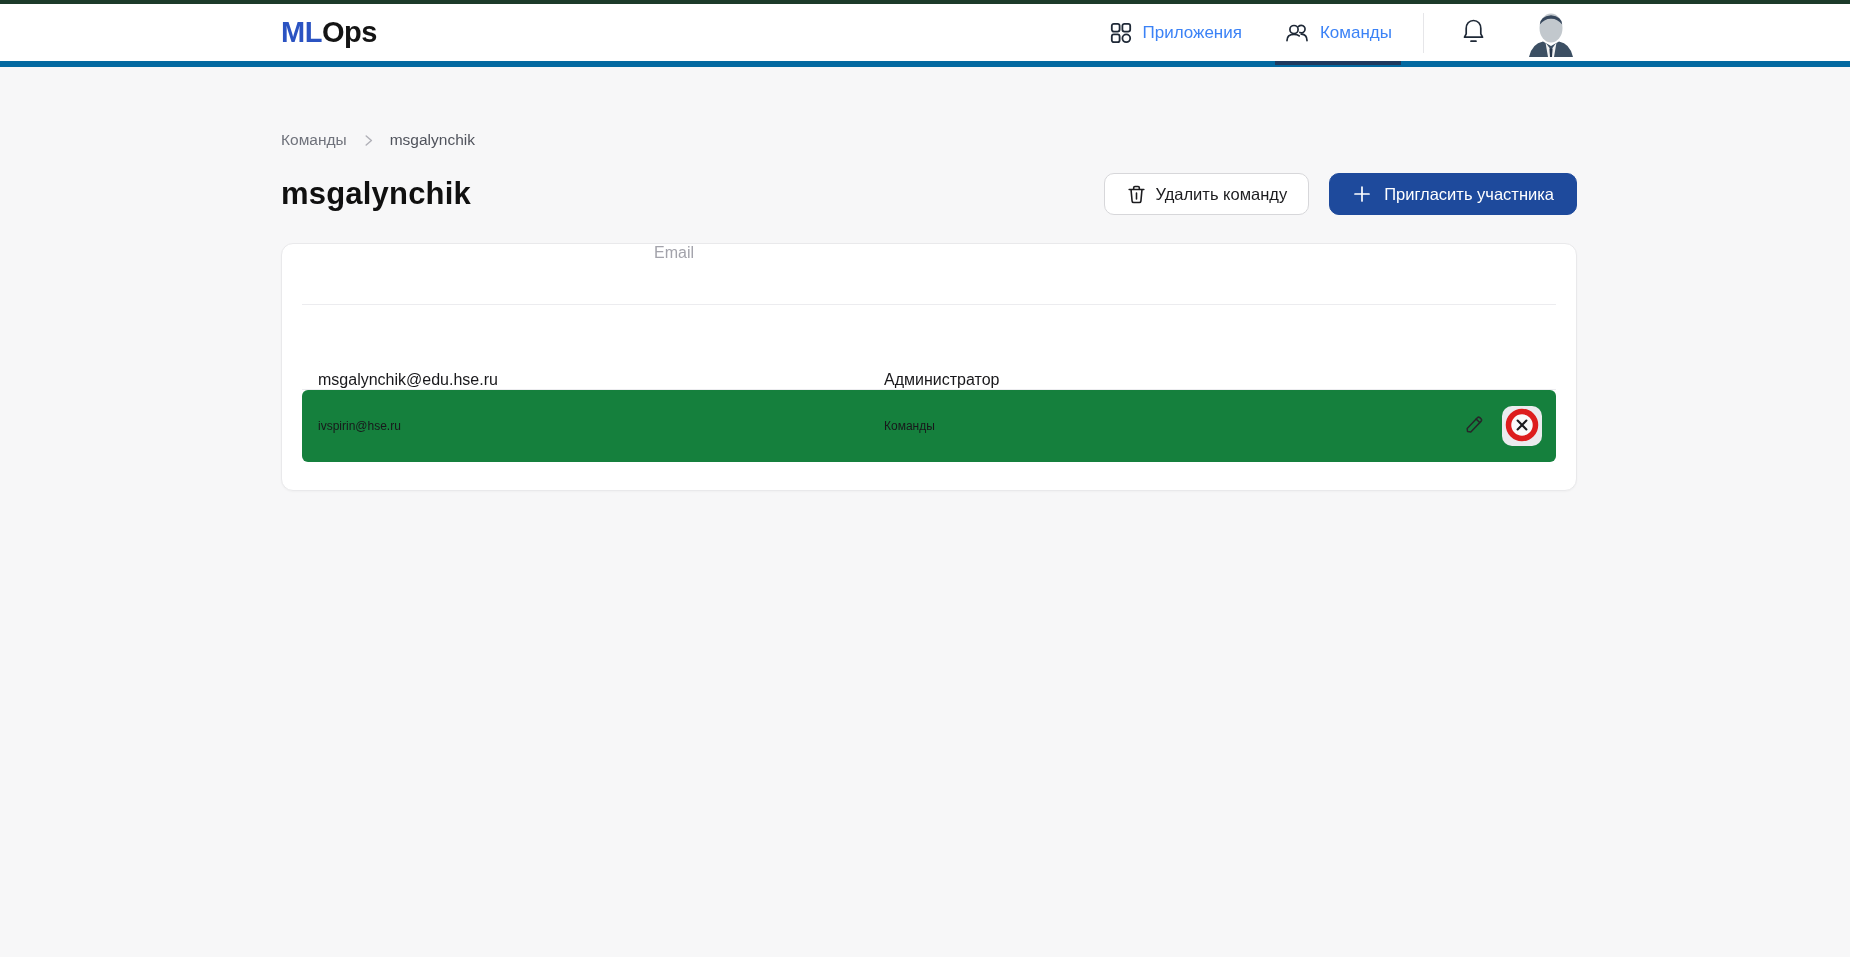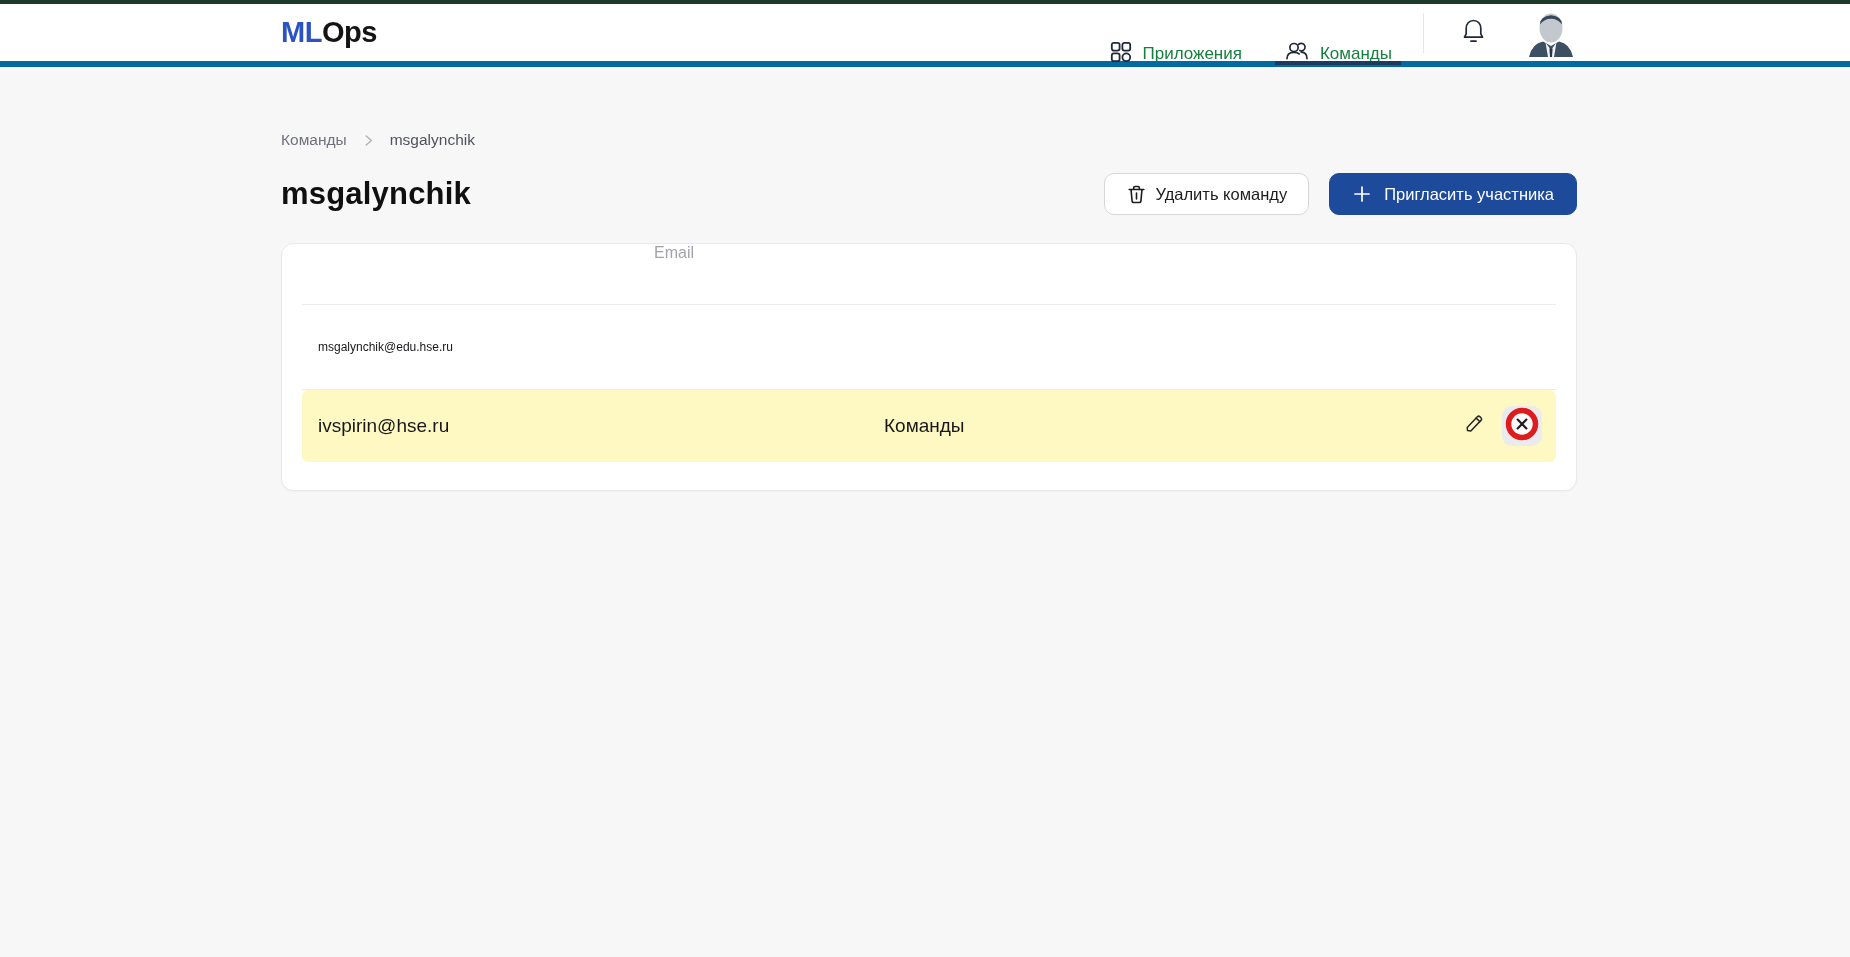--- a/index.html
+++ b/index.html
@@ -15,23 +15,23 @@
     height: 63px; background: #ffffff; border-bottom: 6px solid #0369a1;
     display: flex; align-items: center;
     padding-left: 281px; padding-right: 275px;
   }
   .logo { font-size: 29px; font-weight: 700; letter-spacing: -0.5px; cursor: pointer; }
   .logo .ml { color: #2b53c2; }
   .logo .ops { color: #141414; }
   .header-spacer { flex: 1; }
   .nav { display: flex; align-items: stretch; height: 63px; }
   .nav-item {
-    display: flex; align-items: flex-end; gap: 10px;
+    display: flex; align-items: center; gap: 10px;
     padding: 0 9px; margin-left: 24px; position: relative;
-    font-size: 17px; color: #15803d; cursor: pointer; white-space: nowrap;
+    font-size: 17px; color: #3b82f6; cursor: pointer; white-space: nowrap;
   }
   .nav-item.active::after {
     content: ""; position: absolute; left: 0; right: 0; bottom: -1px;
     height: 4px; background: #1e3a5f;
   }
   .nav-item svg { display: block; }
   .header-divider { width: 1px; height: 40px; background: #e6e6e9; margin-left: 22px; align-self: center; }
   .bell-btn { margin-left: 36px; align-self: center; cursor: pointer; display: flex; }
   .avatar { margin-left: 40px; align-self: center; width: 48px; height: 48px; cursor: pointer; }
 
@@ -58,22 +58,22 @@
   .btn svg { display: block; }
 
   .card {
     margin-top: 28px; background: #ffffff; border: 1px solid #e9e9eb;
     border-radius: 12px; padding: 0 20px 28px;
     box-shadow: 0 1px 2px rgba(0,0,0,0.03);
   }
   .t-row { display: flex; align-items: center; }
   .t-head { height: 60px; color: #a3a3ab; font-size: 16px; flex-direction: column; }
   .t-sep { height: 1px; background: #ececef; }
-  .row-1 { height: 84px; font-size: 12px; }
-  .row-2 { height: 72px; font-size: 19px; background: #fef9c3; border-radius: 6px; }
+  .row-1 { height: 84px; font-size: 16px; align-items: flex-end; }
+  .row-2 { height: 72px; font-size: 12px; background: #15803d; border-radius: 6px; }
   .col-email { width: 582px; padding-left: 16px; }
   .col-role { flex: 1; }
   .col-actions { display: flex; align-items: center; gap: 16px; padding-right: 14px; }
   .icon-btn { display: flex; align-items: center; justify-content: center; cursor: pointer; }
   .remove-btn {
     width: 40px; height: 40px; border-radius: 10px; background: #ebebee;
   }
 </style>
 </head>
 <body>
@@ -172,20 +172,21 @@
   </div>
 
   <section class="card">
     <div class="t-row t-head">
       <div class="col-email">Email</div>
     </div>
     <div class="t-sep"></div>
 
     <div class="t-row row-1">
       <div class="col-email">msgalynchik@edu.hse.ru</div>
+      <div class="col-role">Администратор</div>
     </div>
     <div class="t-sep"></div>
 
     <div class="t-row row-2">
       <div class="col-email">ivspirin@hse.ru</div>
       <div class="col-role">Команды</div>
       <div class="col-actions">
         <div class="icon-btn">
           <span>
             <svg width="23" height="23" viewBox="0 0 23 23" fill="none" stroke="#27272a" stroke-width="1.5" stroke-linecap="round" stroke-linejoin="round">

